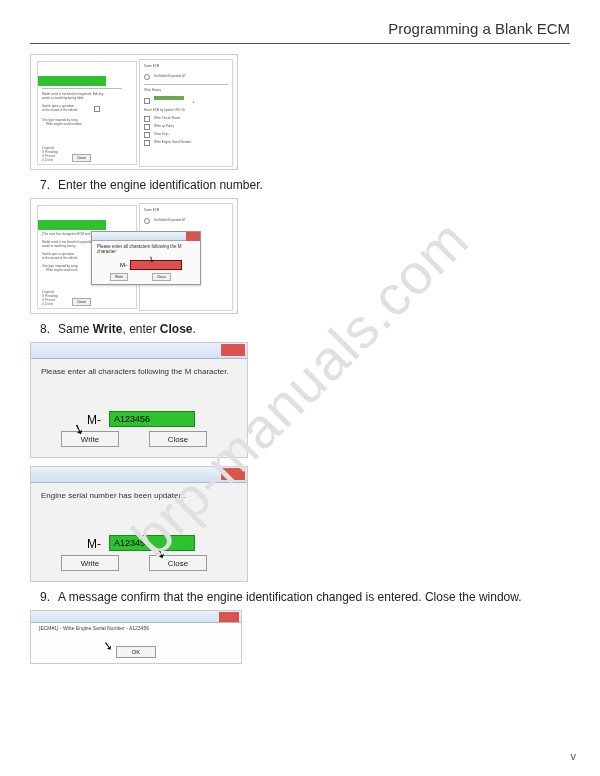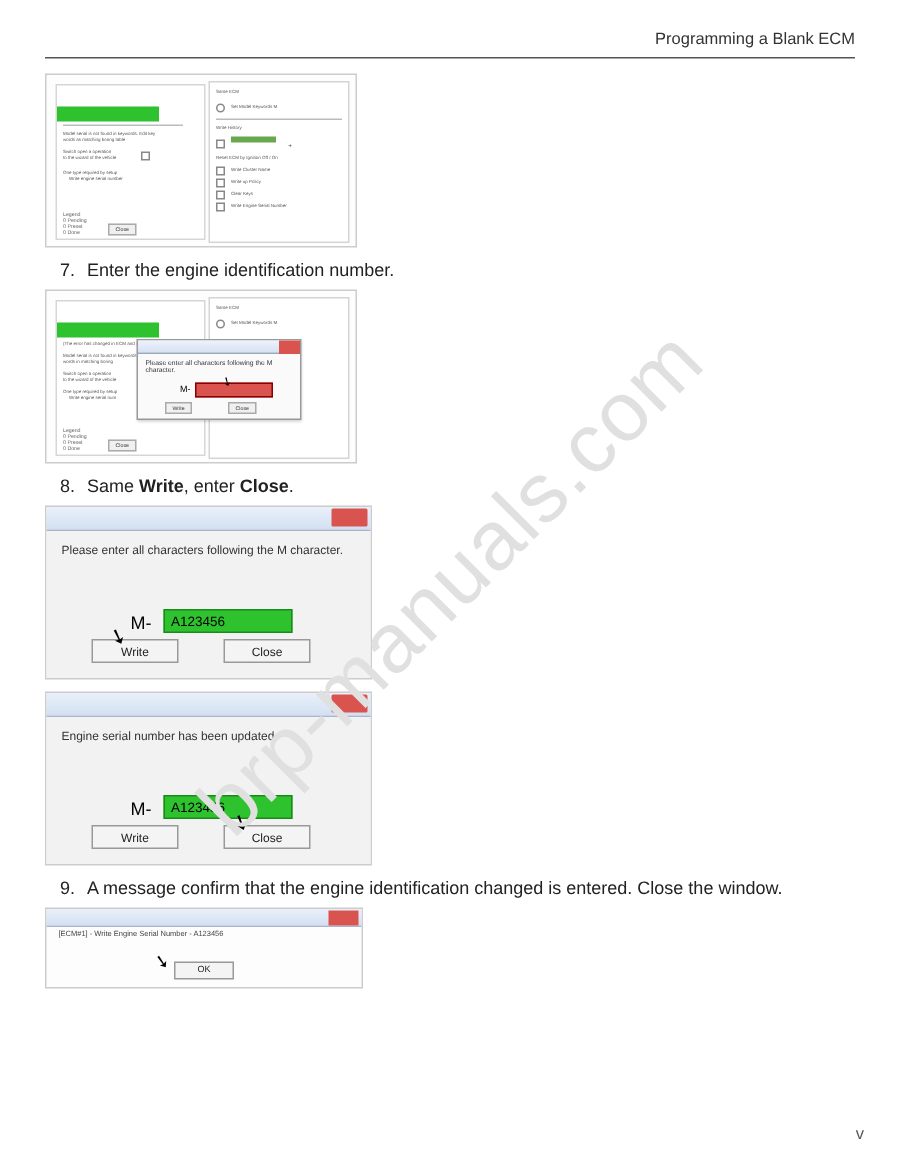--- a/index.html
+++ b/index.html
@@ -8,21 +8,21 @@
     height: 776px;
     background: #ffffff;
     font-family: Arial, sans-serif;
     font-size: 12px;
     color: #222;
     position: relative;
     padding: 20px 30px 20px 30px;
   }
   .header {
     text-align: right;
-    font-size: 11px;
+    font-size: 15px;
     color: #333;
     padding-bottom: 6px;
     border-bottom: 1px solid #555;
     margin-bottom: 10px;
   }
   .watermark {
     position: absolute;
     top: 50%;
     left: 50%;
     transform: translate(-50%, -50%) rotate(-45deg);

